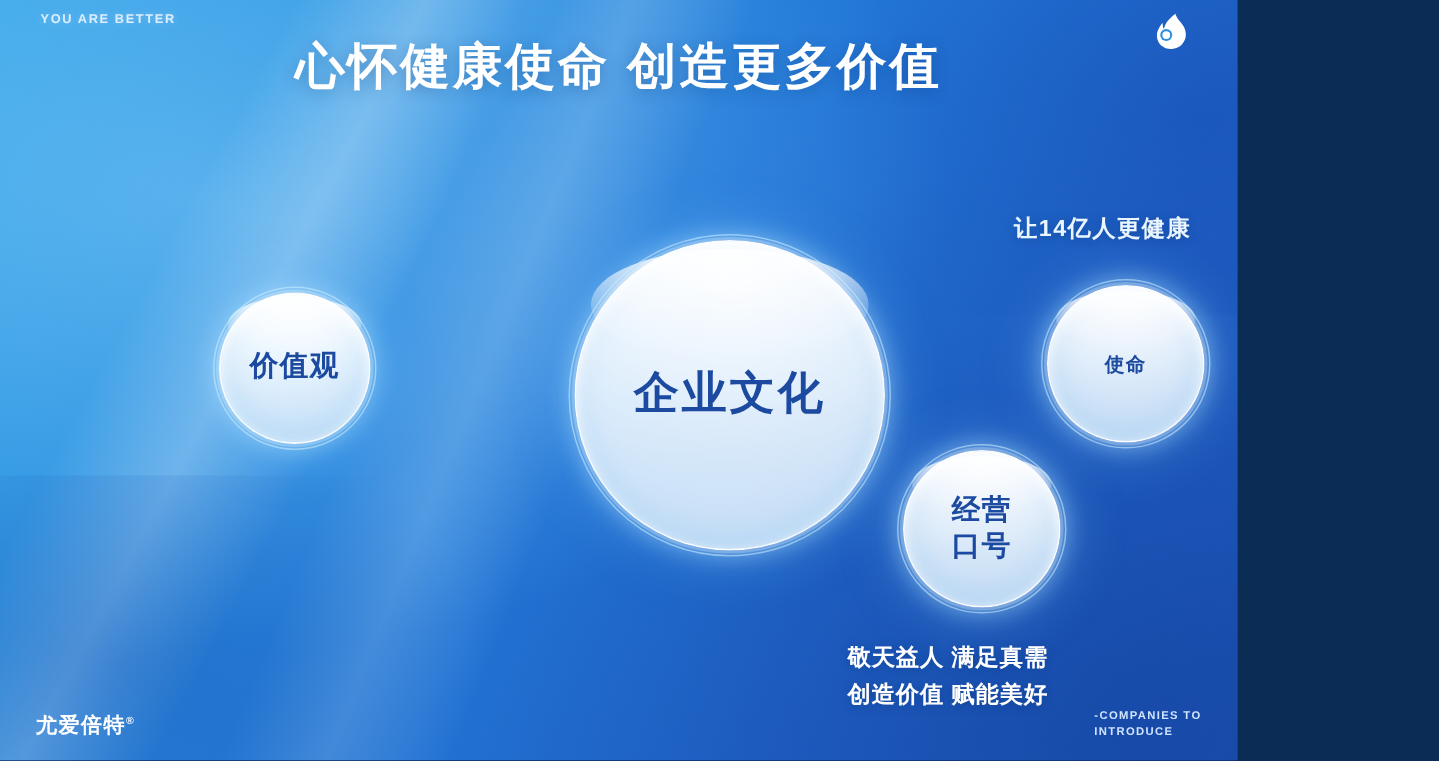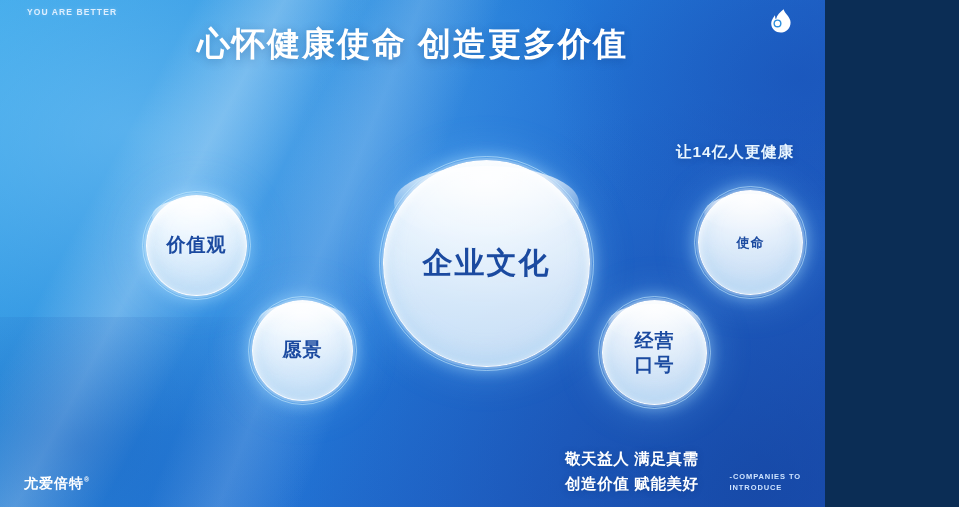--- a/index.html
+++ b/index.html
@@ -117,21 +117,21 @@
     color: #ffffff;
     font-size: 15.5px;
     font-weight: bold;
     line-height: 25px;
     letter-spacing: 0.6px;
     white-space: pre-line;
     text-align: center;
     text-shadow: 0 1px 6px rgba(10,45,110,0.35);
   }
   .caption-vision { left: 205px; top: 431px; }
-  .caption-slogan { left: 565px; top: 446px; }
+  .caption-slogan { left: 565px; top: 426px; }
 
   
   .bubble {
     position: absolute;
     border-radius: 50%;
     display: flex;
     align-items: center;
     justify-content: center;
     box-sizing: border-box;
     background:
@@ -264,23 +264,20 @@
   <div class="label label-mission">让14亿人更健康</div>
 
   <div class="bubble bubble-culture">
     <span class="bubble-text">企业文化</span>
   </div>
 
   <div class="bubble bubble-values">
     <span class="bubble-text">价值观</span>
   </div>
 
-  <div class="bubble bubble-vision">
-    <span class="bubble-text">愿景</span>
-  </div>
 
   <div class="bubble bubble-slogan">
     <span class="bubble-text">经营
 口号</span>
   </div>
 
   <div class="bubble bubble-mission">
     <span class="bubble-text">使命</span>
   </div>
 

